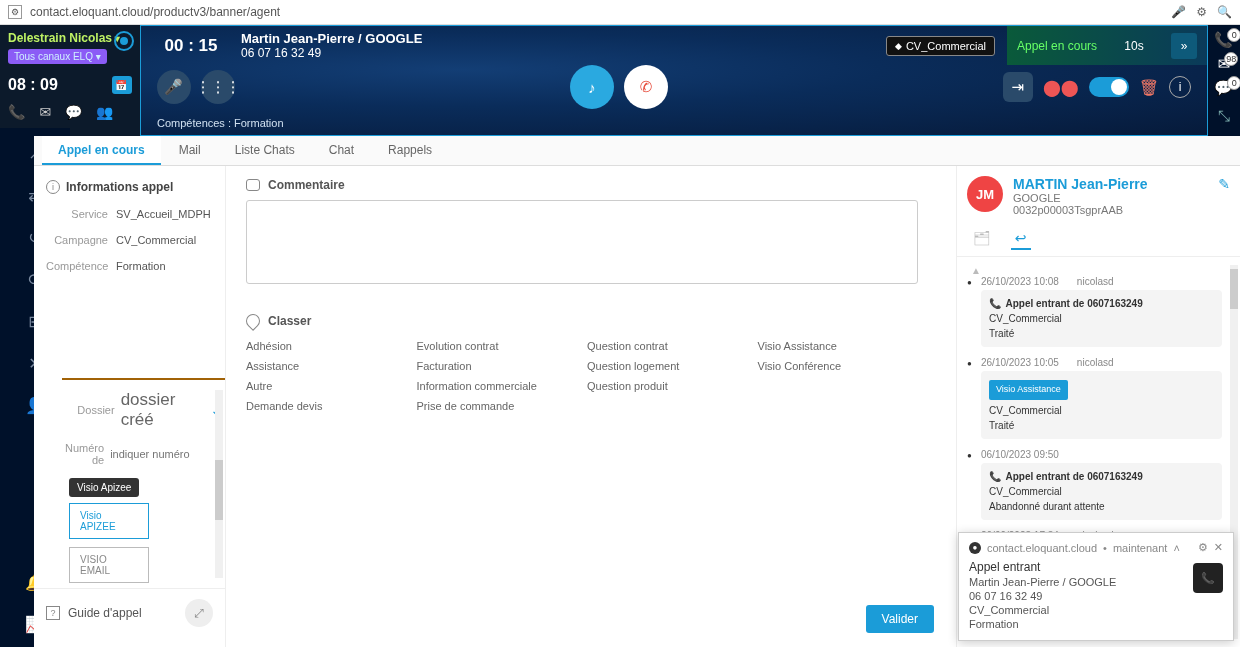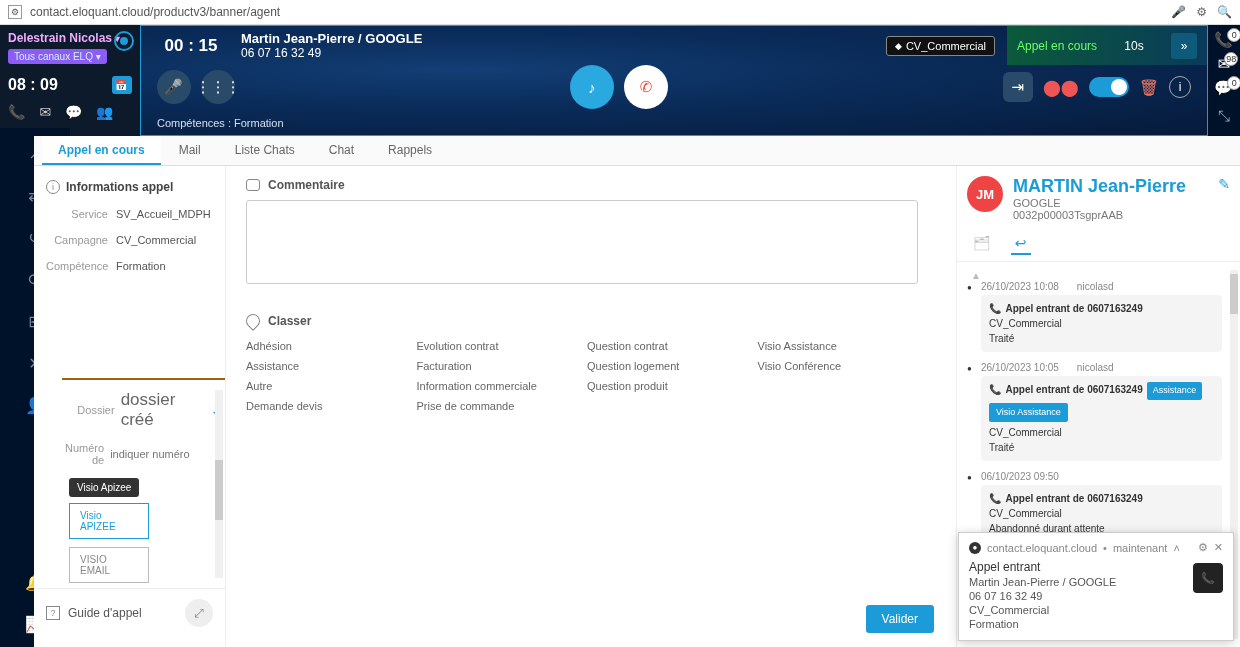--- a/index.html
+++ b/index.html
@@ -7,21 +7,21 @@
   
   
   .url-bar { height: 25px; display:flex; align-items:center; padding:0 8px; font-size:12px; color:#555; border-bottom:1px solid #ddd; gap:8px; }
   .url-bar .url-icons-right { margin-left:auto; display:flex; gap:10px; color:#666; }
   .url-bar .tune-icon { width:14px;height:14px; border:1px solid #999; display:inline-block; font-size:9px; text-align:center; line-height:12px;}
   
   
   .app { display:flex; height: 622px; }
   .left-col { width: 140px; background:#0c1a2b; color:#fff; display:flex; flex-direction:column; }
   .user-block { padding:6px 8px; background:#0c1a2b; position:relative; }
-  .user-name-row { font-size:12px; font-weight:bold; color:#f0abfc; }
+  .user-name-row { font-size:12px; font-weight:bold; color:#bef264; }
   .user-name-row::after { content:" ▾"; font-size:10px; }
   .channels-pill { display:inline-block; background:#8b5cf6; color:#cfefff; font-size:10px; padding:2px 6px; margin-top:4px; border-radius:3px;}
   .channels-pill::after { content:" ▾"; }
   .status-dot { position:absolute; top:6px; right:6px; width:20px;height:20px; border:2px solid #1b9cd8; border-radius:50%; display:flex; align-items:center; justify-content:center; }
   .status-dot-inner { width:8px;height:8px; background:#1b9cd8; border-radius:50%; }
   .clock { padding:6px 8px; font-size:16px; font-weight:bold; color:#fff; display:flex; align-items:center; }
   .clock-cal-icon { margin-left:auto; background:#1b9cd8; width:20px;height:18px; border-radius:3px; display:flex;align-items:center;justify-content:center;font-size:10px;}
   .mini-icon-row { display:flex; gap:14px; padding:4px 8px 8px; font-size:14px; color:#ccc; }
   .mini-icon-row .phone { color:#e74c3c; }
   
@@ -99,21 +99,21 @@
   .tag-ic { width:14px;height:14px;border:1px solid #888;border-radius:50% 50% 50% 0; transform:rotate(-45deg);}
   .cat-grid { display:grid; grid-template-columns: repeat(4, 1fr); column-gap:10px; row-gap:8px; font-size:11px; color:#666; width:672px;}
   .cat-item { cursor:pointer; }
   .valider-btn { position:absolute; right:22px; bottom:14px; background:#1b9cd8; color:#fff; border:none; padding:7px 16px; font-size:12px; border-radius:3px;}
   
   
   .panel-right { width:284px; border-left:1px solid #eee; display:flex; flex-direction:column; position:relative;}
   .contact-head { display:flex; padding:10px; gap:10px; }
   .avatar { width:36px;height:36px;border-radius:50%;background:#ef4444;color:#fff;display:flex;align-items:center;justify-content:center;font-size:13px;font-weight:bold;}
   .contact-info { flex:1; font-size:11px; color:#777;}
-  .contact-name { color:#1b9cd8; font-size:18px; font-weight:bold;}
+  .contact-name { color:#1b9cd8; font-size:14px; font-weight:bold;}
   .edit-ic { color:#1b9cd8; font-size:14px;}
   .sub-tabs { display:flex; gap:16px; padding:2px 12px 6px; border-bottom:1px solid #eee;}
   .sub-tab { color:#bbb; font-size:14px; padding:2px 4px;}
   .sub-tab.active { color:#1b9cd8; border-bottom:2px solid #1b9cd8;}
   .timeline { flex:1; overflow:hidden; padding:8px 4px 8px 10px; position:relative;}
   .tl-scroll { position:absolute; right:2px; top:8px; bottom:8px; width:8px; background:#f0f0f0;}
   .tl-scroll::after { content:"";position:absolute;top:4px;left:0;width:8px;height:40px;background:#ccc;}
   .tl-item { position:relative; padding-left:14px; margin-bottom:10px; }
   .tl-item::before { content:"●"; position:absolute; left:0; top:2px; font-size:8px; color:#333;}
   .tl-date { font-size:10px; color:#888; margin-bottom:3px;}
@@ -327,21 +327,20 @@
           <div class="tl-card">
             <div><span class="phone-in-ic">📞</span><span class="tl-title">Appel entrant de 0607163249</span></div>
             <div>CV_Commercial</div>
             <div>Traité</div>
           </div>
         </div>
 
         <div class="tl-item">
           <div class="tl-date"><span>26/10/2023 10:05</span><span class="who">nicolasd</span></div>
           <div class="tl-card">
-            <div><span class="phone-in-ic">📞</span><span class="tl-title">Appel entrant de 0607163249</span><span class="chip">Assistance</span></div>
             <div><span class="chip lg">Visio Assistance</span></div>
             <div>CV_Commercial</div>
             <div>Traité</div>
           </div>
         </div>
 
         <div class="tl-item">
           <div class="tl-date"><span>06/10/2023 09:50</span><span class="who"></span></div>
           <div class="tl-card">
             <div><span class="phone-in-ic">📞</span><span class="tl-title">Appel entrant de 0607163249</span></div>

